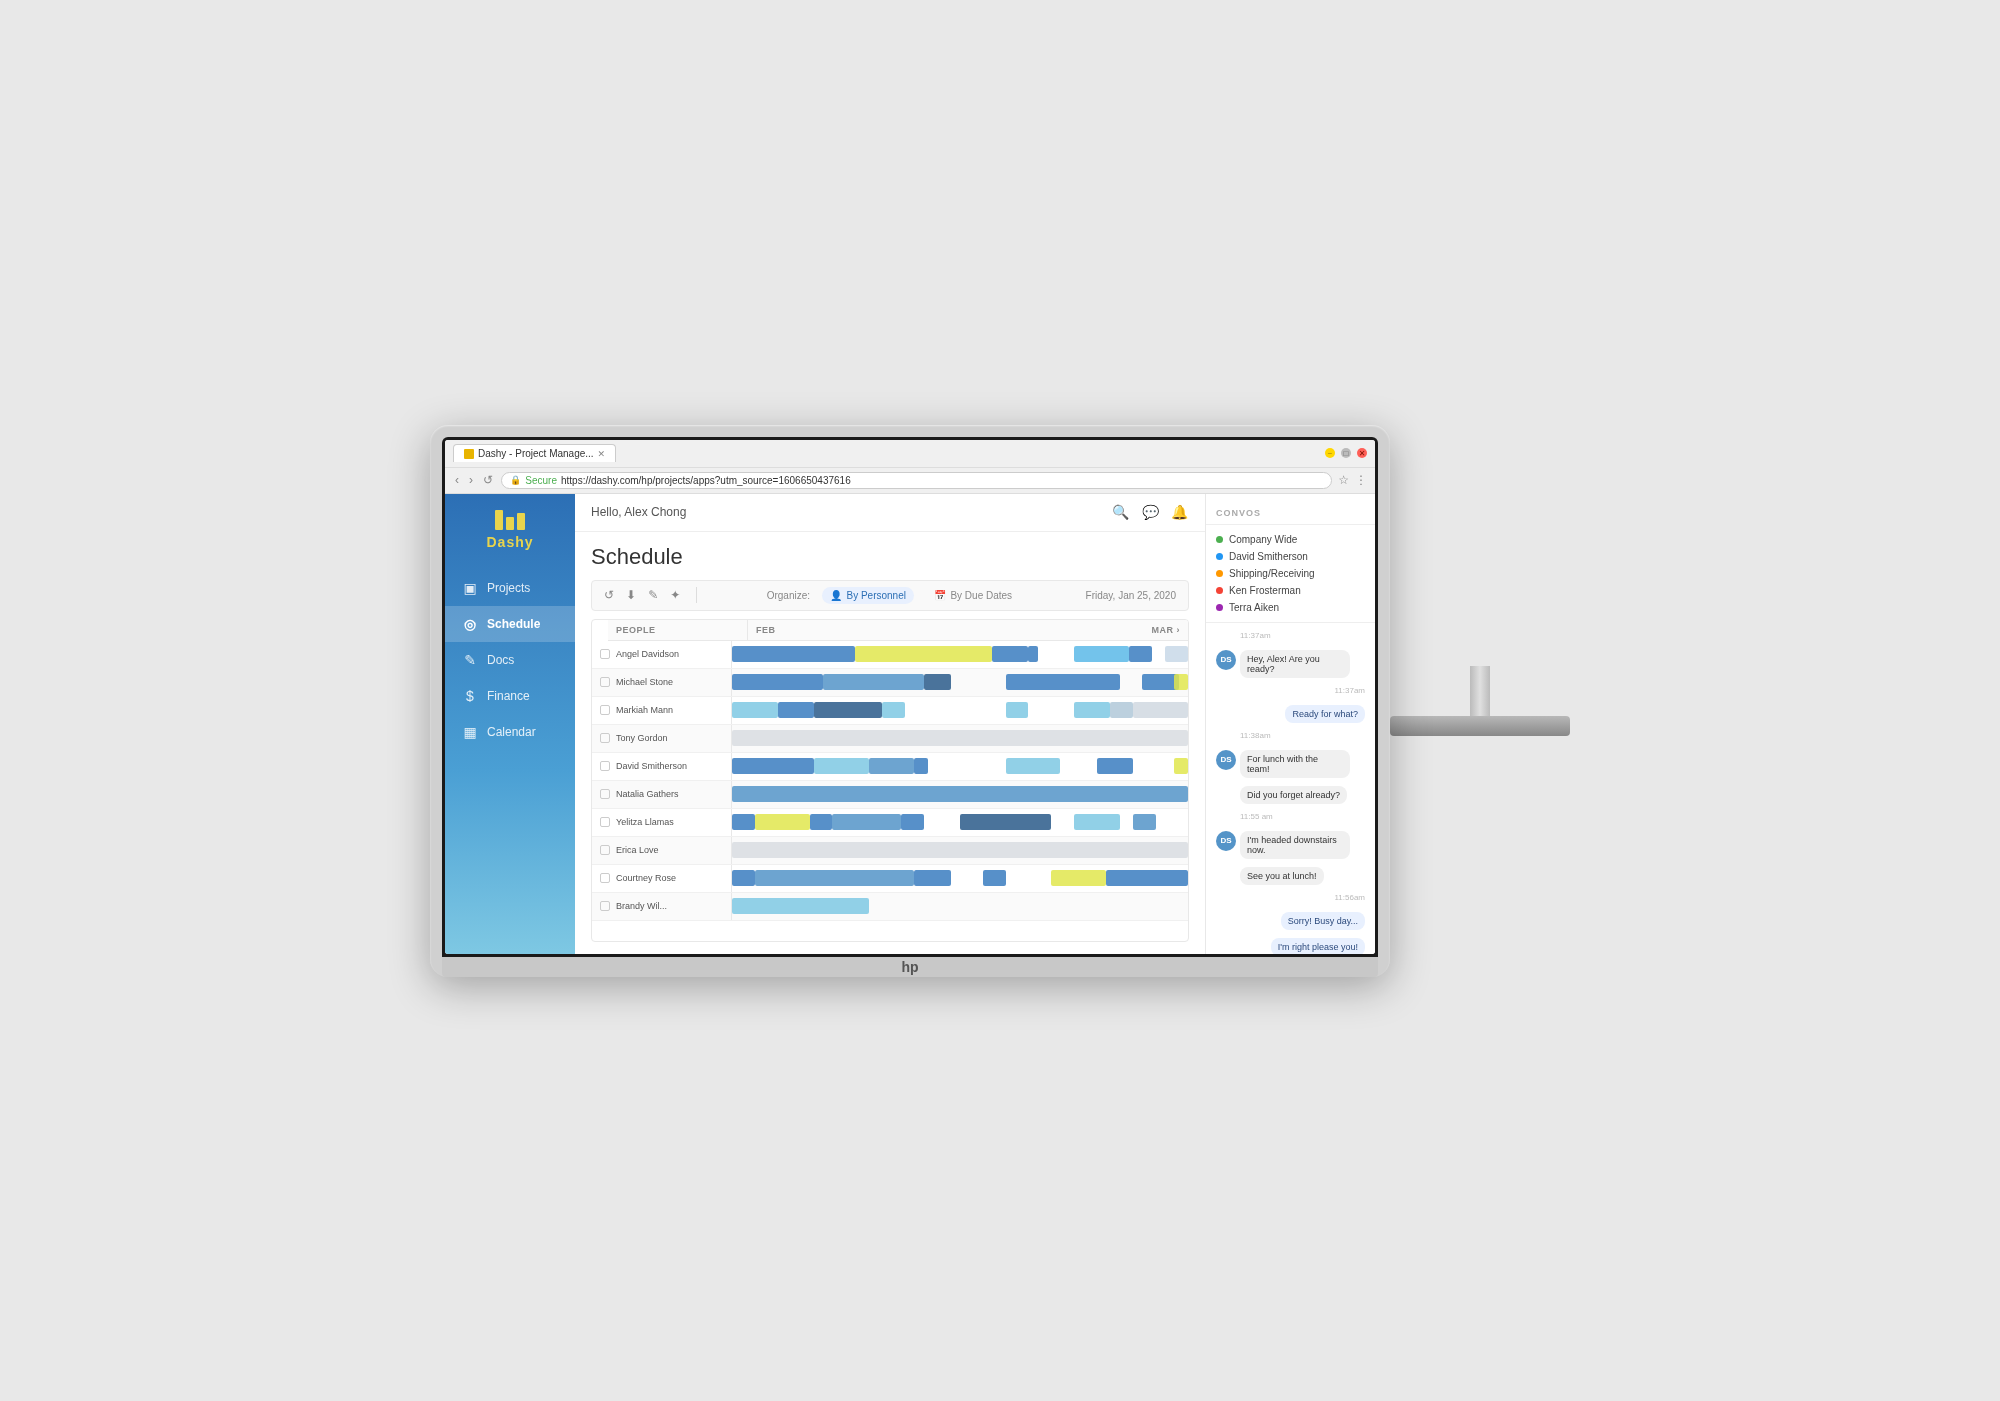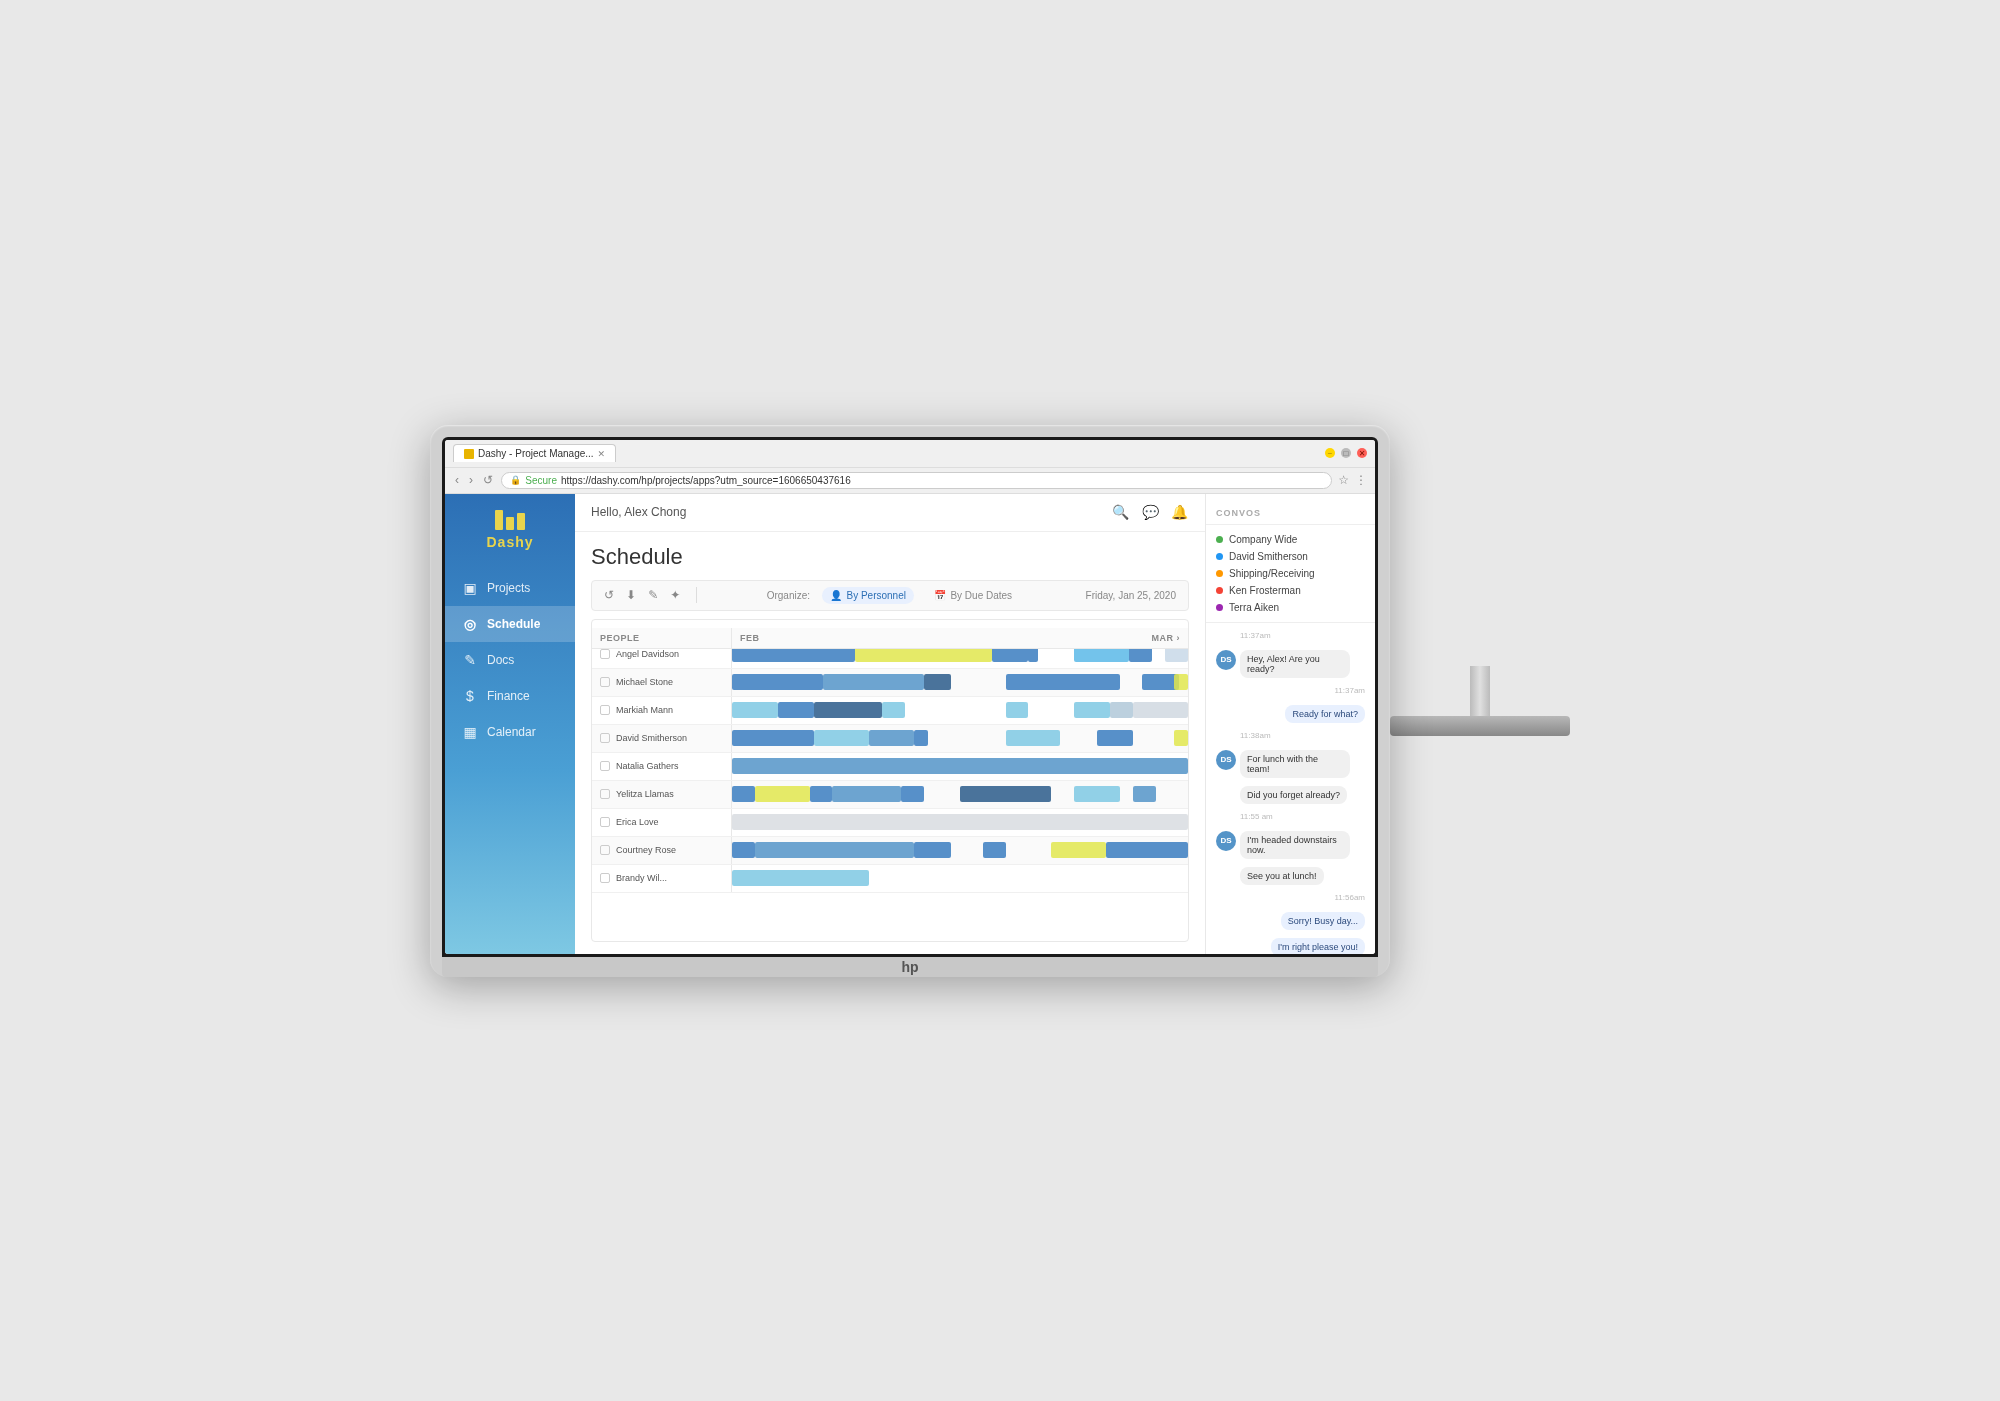--- a/index.html
+++ b/index.html
@@ -317,22 +317,23 @@
       overflow: auto;
       border: 1px solid #e8e8e8;
       border-radius: 4px;
     }
 
     .gantt-header {
       display: flex;
       border-bottom: 1px solid #e8e8e8;
       background: #fafafa;
       position: sticky;
-      top: 8px;
+      top: 0;
       z-index: 2;
+      margin-left: 16px;
     }
 
     .gantt-people-col {
       width: 140px;
       min-width: 140px;
       padding: 5px 8px;
       font-size: 9px;
       color: #888;
       font-weight: 600;
       border-right: 1px solid #e8e8e8;
@@ -700,20 +701,29 @@
                       <div class="gantt-bar-container" style="left: 33%; width: 5%; background: rgb(126, 200, 227); opacity: 0.85;"></div>
                       <div class="gantt-bar-container" style="left: 60%; width: 5%; background: rgb(126, 200, 227); opacity: 0.85;"></div>
                       <div class="gantt-bar-container" style="left: 75%; width: 8%; background: rgb(126, 200, 227); opacity: 0.85;"></div>
                       <div class="gantt-bar-container" style="left: 83%; width: 5%; background: rgb(176, 200, 216); opacity: 0.85;"></div>
                       <div class="gantt-bar-container" style="left: 88%; width: 12%; background: rgb(208, 216, 224); opacity: 0.85;"></div>
                     </div>
                   </div>
                   <div class="gantt-row">
                     <div class="gantt-name-cell">
                       <div class="gantt-checkbox"></div>
+                      <span class="gantt-person-name">Tony Gordon</span>
+                    </div>
+                    <div class="gantt-bars">
+                      <div class="gantt-bar-container" style="left: 0%; width: 100%; background: rgb(216, 220, 224); opacity: 0.85;"></div>
+                    </div>
+                  </div>
+                  <div class="gantt-row">
+                    <div class="gantt-name-cell">
+                      <div class="gantt-checkbox"></div>
                       <span class="gantt-person-name">David Smitherson</span>
                     </div>
                     <div class="gantt-bars">
                       <div class="gantt-bar-container" style="left: 0%; width: 18%; background: rgb(58, 125, 191); opacity: 0.85;"></div>
                       <div class="gantt-bar-container" style="left: 18%; width: 12%; background: rgb(126, 200, 227); opacity: 0.85;"></div>
                       <div class="gantt-bar-container" style="left: 30%; width: 10%; background: rgb(84, 148, 200); opacity: 0.85;"></div>
                       <div class="gantt-bar-container" style="left: 40%; width: 3%; background: rgb(58, 125, 191); opacity: 0.85;"></div>
                       <div class="gantt-bar-container" style="left: 60%; width: 12%; background: rgb(126, 200, 227); opacity: 0.85;"></div>
                       <div class="gantt-bar-container" style="left: 80%; width: 8%; background: rgb(58, 125, 191); opacity: 0.85;"></div>
                       <div class="gantt-bar-container" style="left: 97%; width: 3%; background: rgb(224, 230, 77); opacity: 0.85;"></div>

